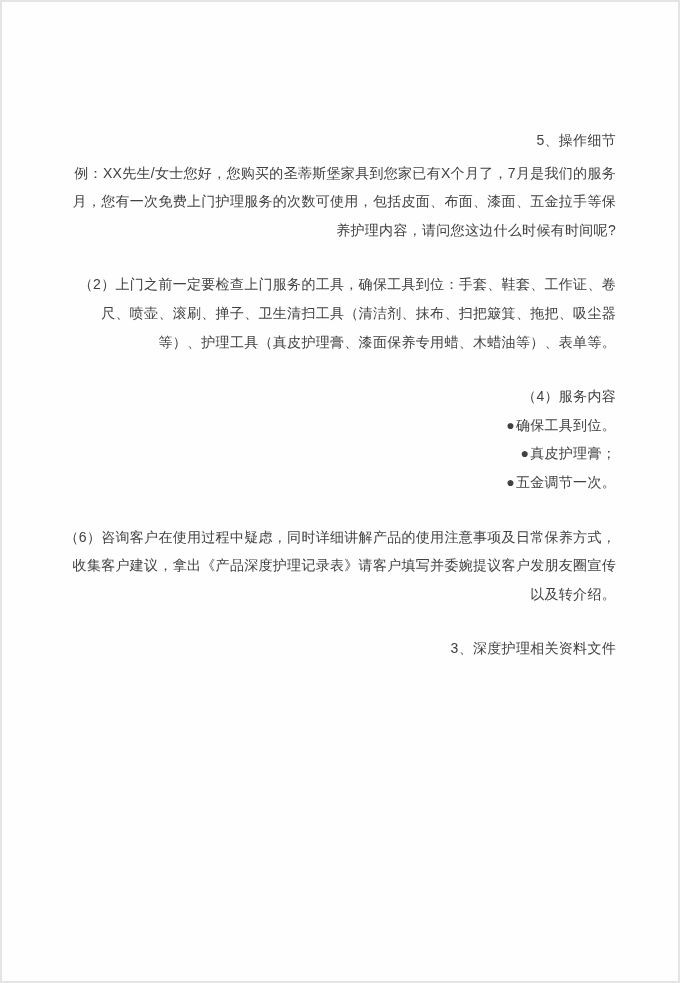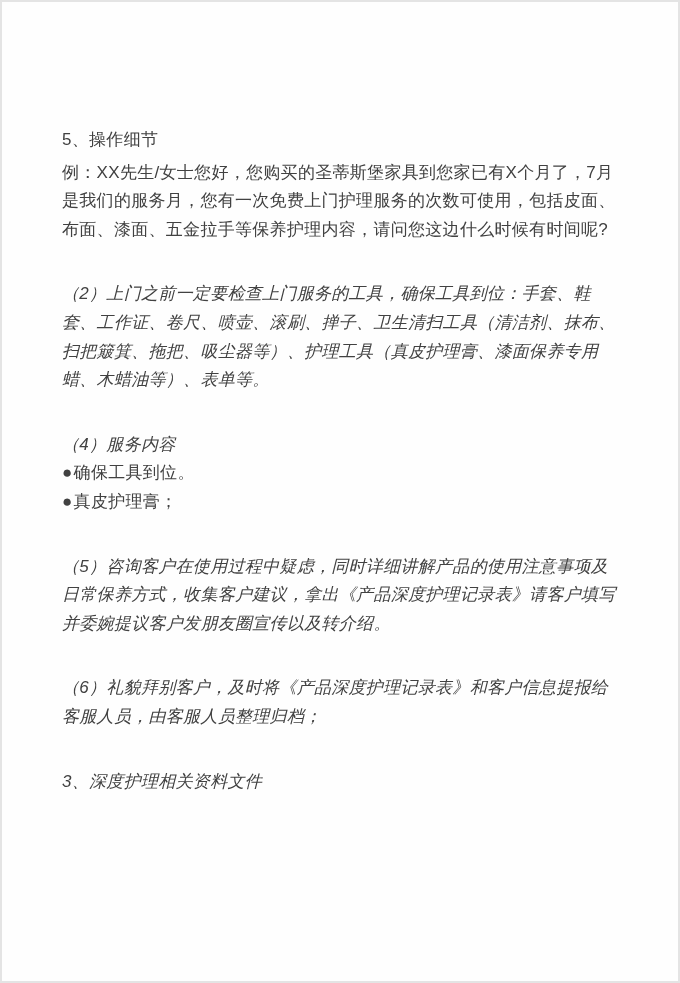--- a/index.html
+++ b/index.html
@@ -14,34 +14,33 @@
     height: 983px;
     background: #fefefe;
     border: 2px solid #e4e4e4;
     overflow: hidden;
     font-family: "Liberation Sans", sans-serif;
   }
   .content {
     box-sizing: border-box;
     padding: 124px 62px 0 60px;
     color: #414141;
-    font-size: 17px;
+    font-size: 14px;
     line-height: 28.6px;
     letter-spacing: 0.3px;
-    text-align: left;
+    text-align: right;
   }
   .content p {
     margin: 0;
   }
   p.heading {
     margin-bottom: 4px;
   }
   p.spaced {
-    margin-top: 36px;
-    font-style: italic;
+    margin-top: 26px;
   }
   p.bullet .marker {
     margin-right: 1px;
   }
 </style>
 </head>
 <body>
 
 <div class="page">
   <div class="content">
@@ -54,21 +53,21 @@
     <p class="spaced">（2）上门之前一定要检查上门服务的工具，确保工具到位：手套、鞋套、工作证、卷尺、喷壶、滚刷、掸子、卫生清扫工具（清洁剂、抹布、扫把簸箕、拖把、吸尘器等）、护理工具（真皮护理膏、漆面保养专用蜡、木蜡油等）、表单等。</p>
 
 
     <p class="spaced">（4）服务内容</p>
 
     <p class="bullet"><span class="marker">●</span><span>确保工具到位。</span></p>
 
     <p class="bullet"><span class="marker">●</span><span>真皮护理膏；</span></p>
 
 
+    <p class="bullet"><span class="marker">●</span><span>五金调节一次。</span></p>
 
-    <p class="spaced">（5）咨询客户在使用过程中疑虑，同时详细讲解产品的使用注意事项及日常保养方式，收集客户建议，拿出《产品深度护理记录表》请客户填写并委婉提议客户发朋友圈宣传以及转介绍。</p>
+    <p class="spaced">（6）咨询客户在使用过程中疑虑，同时详细讲解产品的使用注意事项及日常保养方式，收集客户建议，拿出《产品深度护理记录表》请客户填写并委婉提议客户发朋友圈宣传以及转介绍。</p>
 
-    <p class="spaced">（6）礼貌拜别客户，及时将《产品深度护理记录表》和客户信息提报给客服人员，由客服人员整理归档；</p>
 
     <p class="spaced heading">3、深度护理相关资料文件</p>
 
   </div>
 </div>
 
 </body></html>

